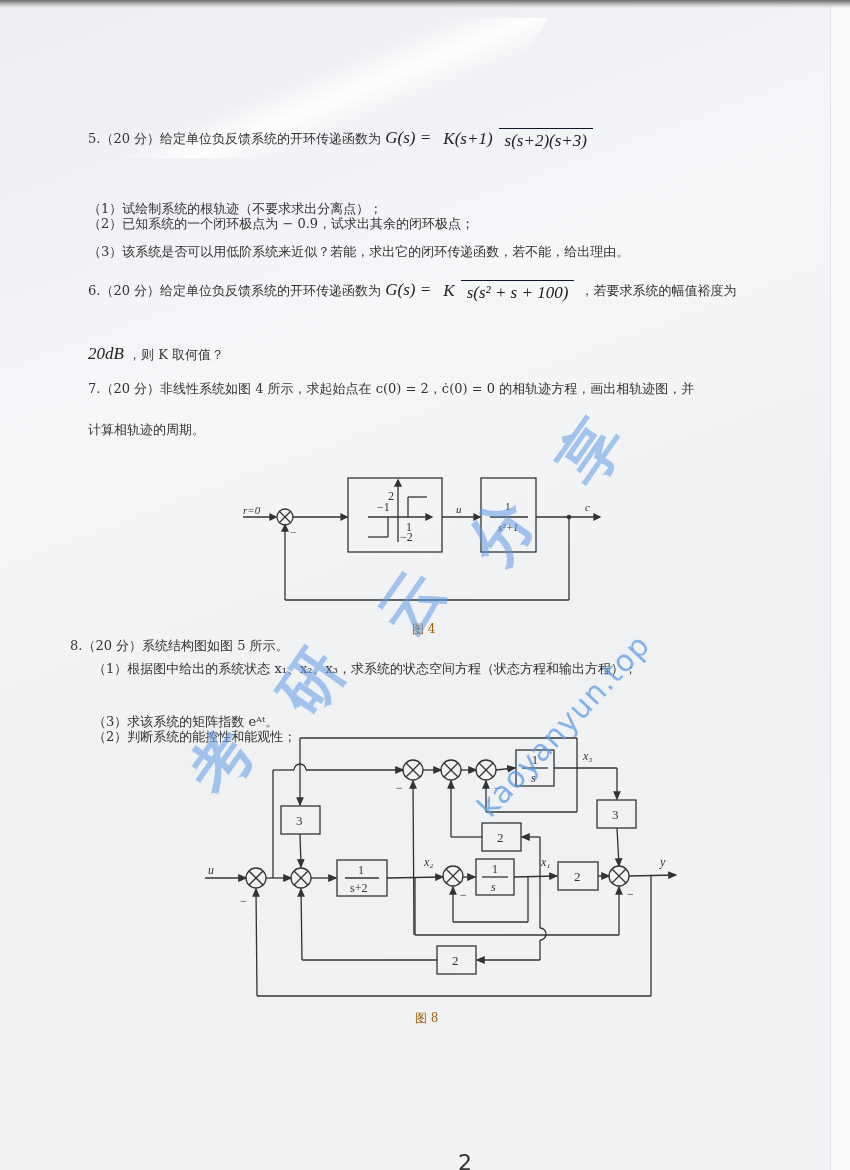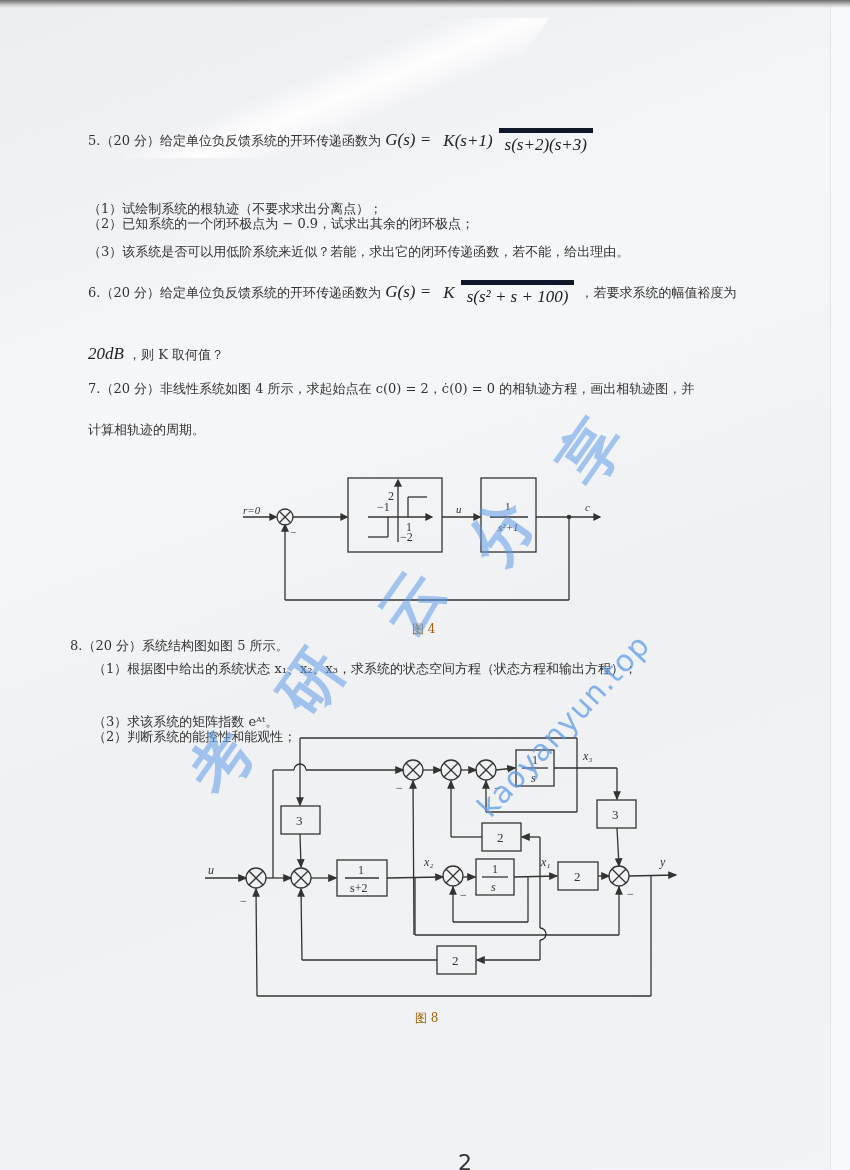--- a/index.html
+++ b/index.html
@@ -14,21 +14,21 @@
     background:linear-gradient(160deg,#eceef1 0%,#f1f2f5 18%,#f6f7f9 30%,#eff1f3 55%,#f2f3f5 100%);
   }
   .paper-edge { position:absolute; left:830px; top:0; width:20px; height:1170px; background:#f8f9fa; border-left:1px solid #e2e4e7; }
   .top-shadow { position:absolute; left:0; top:0; width:850px; height:8px; background:linear-gradient(#6b6b6b,#c9c9c9 60%,rgba(255,255,255,0)); }
   .fold { position:absolute; left:170px; top:18px; width:330px; height:140px;
     background:linear-gradient(150deg, rgba(255,255,255,0) 40%, rgba(255,255,255,0.9) 55%, rgba(255,255,255,0) 70%); transform:skewX(-35deg); }
   .line { position:absolute; font-size:13px; white-space:nowrap; color:#333; }
   .math { font-family:"Liberation Serif","DejaVu Serif",serif; font-style:italic; font-size:17px; color:#222; }
   .frac { display:inline-flex; align-items:center; vertical-align:middle; margin:0 2px; }
   .frac .num { padding:0 6px 2px; }
-  .frac .den { border-top:5px solid #0f172a; padding:2px 6px 0; }
+  .frac .den { border-top:1px solid #0f172a; padding:2px 6px 0; }
   .fig-caption { position:absolute; font-size:12px; color:#a16207; }
   .page-num { position:absolute; left:458px; top:1150px; font-family:"DejaVu Sans",sans-serif; font-size:22px; color:#333; }
   svg text { font-family:"Liberation Serif","DejaVu Serif",serif; }
   .wm-cn { position:absolute; color:rgba(95,155,230,0.55); font-family:"DejaVu Sans",sans-serif; font-size:62px; font-weight:bold; transform:rotate(-55deg); }
   .wm-en { position:absolute; left:440px; top:690px; color:rgba(95,155,230,0.75); font-family:"DejaVu Sans",sans-serif; font-size:30px; transform:rotate(-47deg); transform-origin:left top; letter-spacing:1px; }
 </style>
 </head>
 <body>
 
 <div class="paper"></div>

